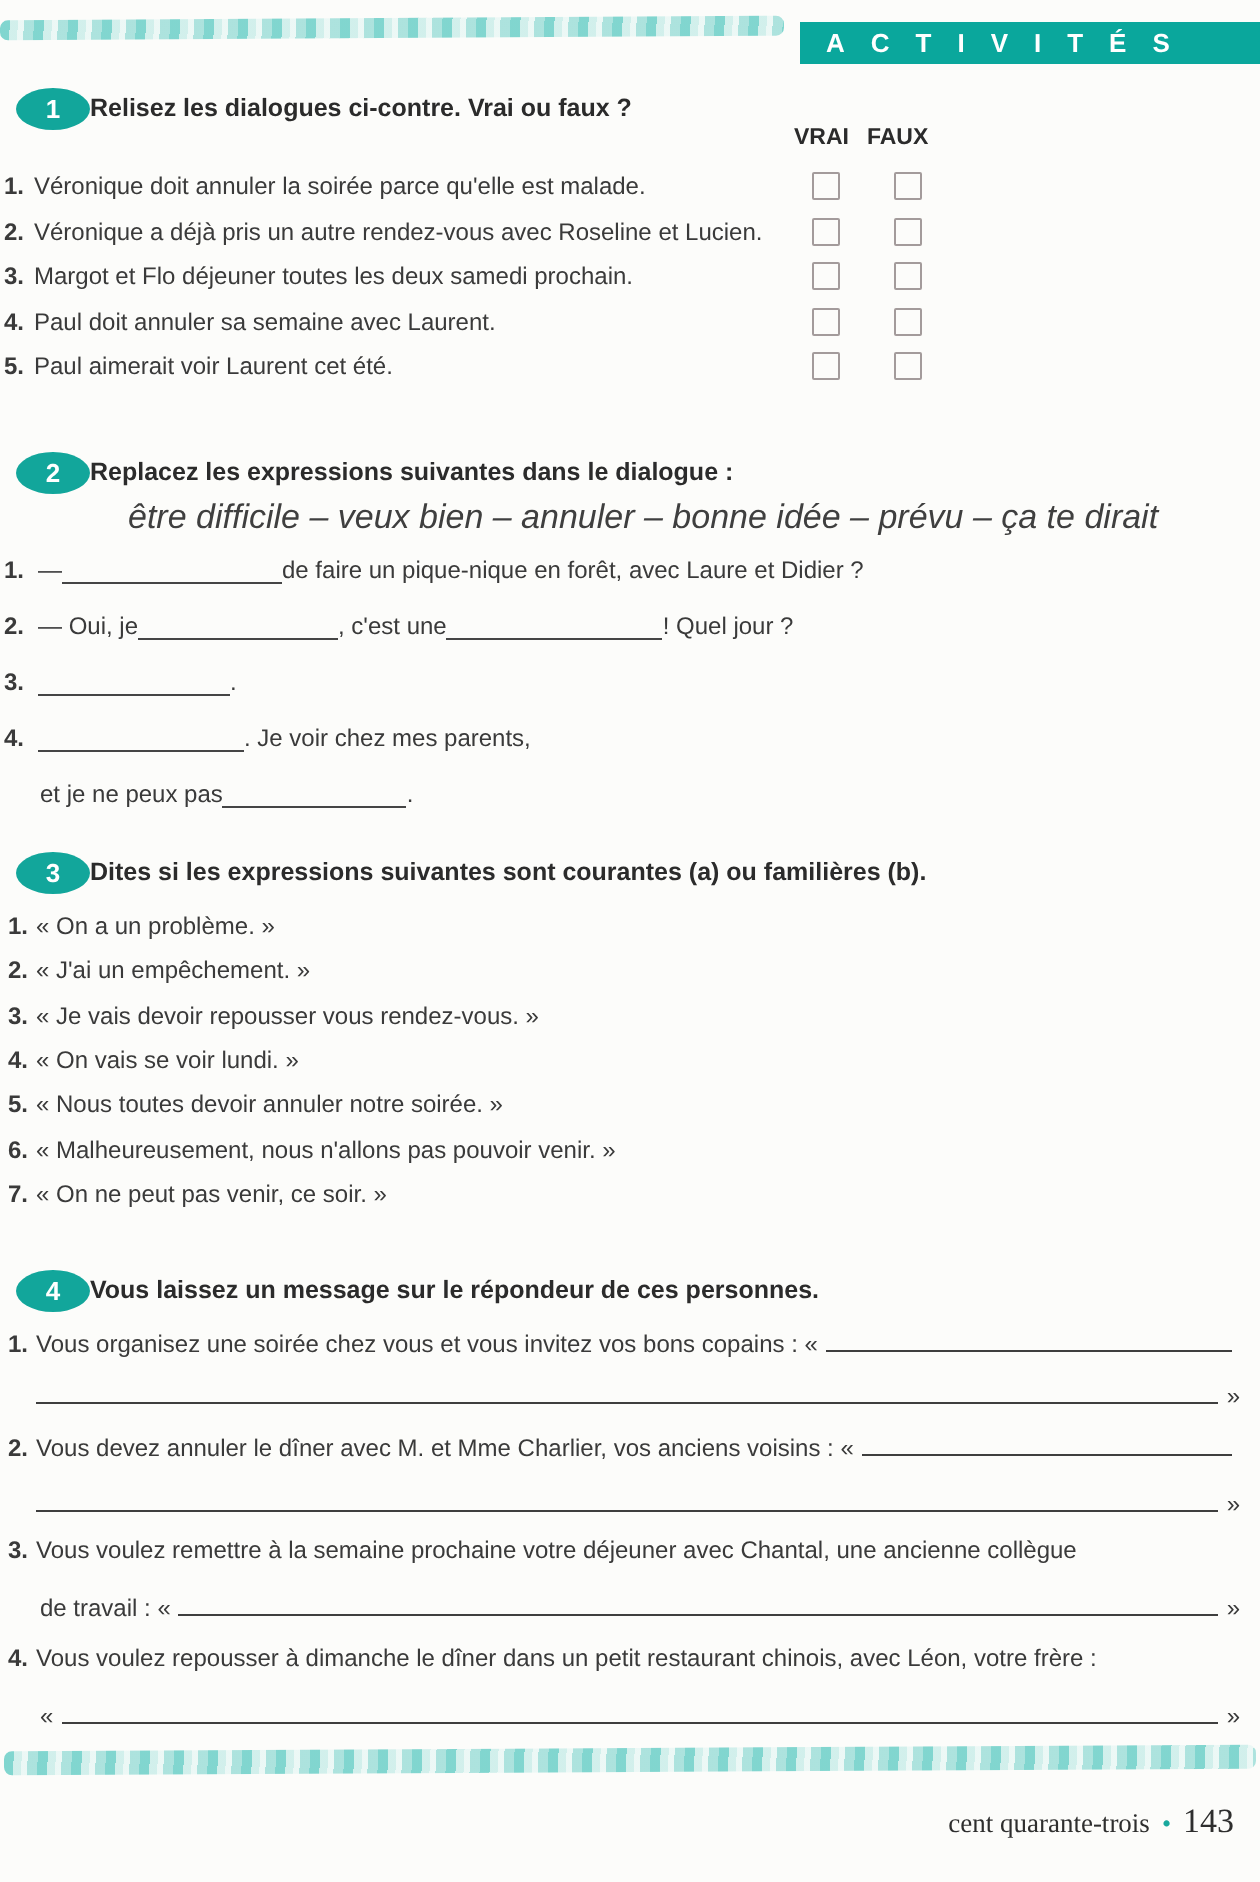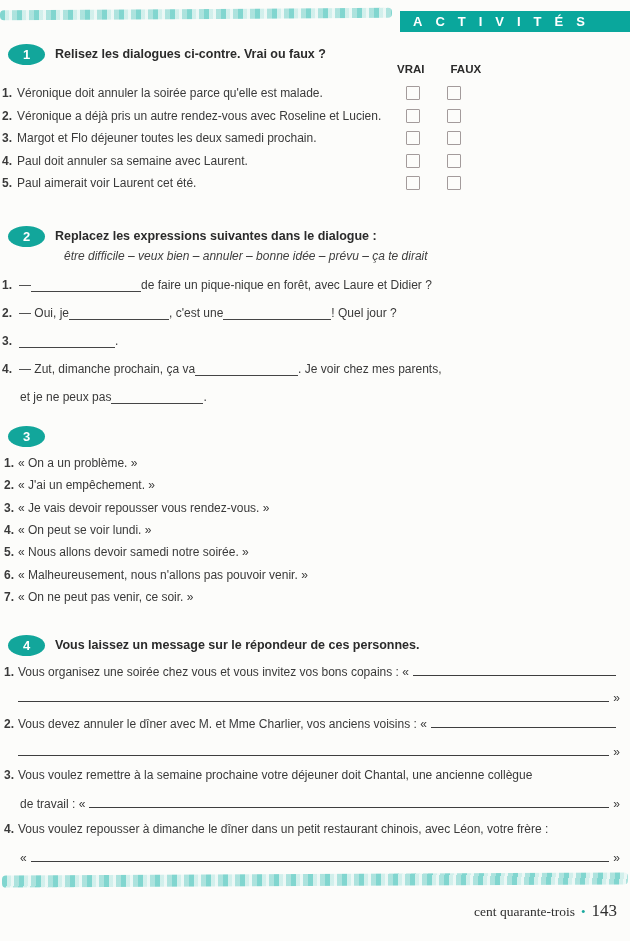--- a/index.html
+++ b/index.html
@@ -17,33 +17,33 @@
 
   
   .activites{position:absolute;top:11px;left:400px;width:230px;height:21px;
     background:#0aa79c;color:#fff;font-weight:bold;font-size:13px;
     letter-spacing:13px;display:flex;align-items:center;padding-left:13px;box-sizing:border-box;white-space:nowrap;overflow:hidden;}
 
   
   .ex-head{position:absolute;left:8px;display:flex;align-items:flex-start;}
   .badge{width:37px;height:21px;border-radius:50%;background:#12a69b;color:#fff;
     font-weight:bold;font-size:13px;display:flex;align-items:center;justify-content:center;flex:0 0 auto;}
-  .ex-title{font-weight:bold;font-size:12.5px;color:#2b2b2b;margin-left:10px;padding-top:3px;}
-
-  
-  .vf-header{position:absolute;top:63px;left:397px;display:flex;gap:26px;
+  .ex-title{font-weight:bold;font-size:12.5px;color:#2b2b2b;padding-top:3px;}
+
+  
+  .vf-header{position:absolute;top:63px;left:397px;display:flex;gap:9px;
     font-weight:bold;font-size:11.5px;color:#2b2b2b;}
   .ex1-rows{position:absolute;top:82px;left:2px;width:626px;}
   .stmt{position:relative;height:22.5px;font-size:12px;display:flex;align-items:center;}
   .stmt .num{font-weight:bold;width:15px;flex:0 0 auto;}
   .cb{position:absolute;width:12px;height:12px;border:1.2px solid #a39b9b;border-radius:1px;top:4px;background:transparent;}
   .cb.vrai{left:404px;} .cb.faux{left:445px;}
 
   
-  .wordbank{position:absolute;top:249px;left:64px;font-style:italic;font-size:12px;color:#3f3f3f;text-align:right;}
+  .wordbank{position:absolute;top:249px;left:64px;font-style:italic;font-size:17px;color:#3f3f3f;text-align:right;}
   .ex2-lines{position:absolute;top:271px;left:2px;width:626px;font-size:12px;}
   .dline{height:28px;display:flex;align-items:center;}
   .dline .num{font-weight:bold;width:17px;flex:0 0 auto;}
   .dline.cont{padding-left:18px;}
   .blank{display:inline-block;border-bottom:1.3px solid #454545;height:12px;vertical-align:baseline;}
 
   
   .ex3-items{position:absolute;top:452px;left:4px;width:620px;font-size:12px;}
   .qitem{height:22.3px;display:flex;align-items:center;}
   .qitem .num{font-weight:bold;width:14px;flex:0 0 auto;}
@@ -133,55 +133,55 @@
       <span class="blank" style="width:108px;"></span>
       <span> ! Quel jour ?</span>
     </div>
     <div class="dline">
       <span class="num">3.</span>
       <span class="blank" style="width:96px;"></span>
       <span>.</span>
     </div>
     <div class="dline">
       <span class="num">4.</span>
-      <span>— Zut, dimanche prochain, ça va </span>
       <span class="blank" style="width:103px;"></span>
       <span>. Je voir chez mes parents,</span>
     </div>
     <div class="dline cont">
       <span>et je ne peux pas </span>
       <span class="blank" style="width:92px;"></span>
       <span>.</span>
     </div>
   </div>
 
   <div class="ex-head" style="top:426px;">
     <div class="badge">3</div>
+    <div class="ex-title">Dites si les expressions suivantes sont courantes (a) ou familières (b).</div>
   </div>
 
   <div class="ex3-items">
     <div class="qitem">
       <span class="num">1.</span>
       <span>« On a un problème. »</span>
     </div>
     <div class="qitem">
       <span class="num">2.</span>
       <span>« J'ai un empêchement. »</span>
     </div>
     <div class="qitem">
       <span class="num">3.</span>
       <span>« Je vais devoir repousser vous rendez-vous. »</span>
     </div>
     <div class="qitem">
       <span class="num">4.</span>
-      <span>« On peut se voir lundi. »</span>
+      <span>« On vais se voir lundi. »</span>
     </div>
     <div class="qitem">
       <span class="num">5.</span>
-      <span>« Nous allons devoir samedi notre soirée. »</span>
+      <span>« Nous toutes devoir annuler notre soirée. »</span>
     </div>
     <div class="qitem">
       <span class="num">6.</span>
       <span>« Malheureusement, nous n'allons pas pouvoir venir. »</span>
     </div>
     <div class="qitem">
       <span class="num">7.</span>
       <span>« On ne peut pas venir, ce soir. »</span>
     </div>
   </div>
@@ -206,21 +206,21 @@
     <span>Vous devez annuler le dîner avec M. et Mme Charlier, vos anciens voisins : «</span>
     <span class="u-flex"></span>
   </div>
   <div class="ex4-line" style="top:742px;left:14px;width:606px;">
     <span class="u-flex"></span>
     <span class="closeq">»</span>
   </div>
 
   <div class="ex4-line" style="top:768px;">
     <span class="num">3.</span>
-    <span>Vous voulez remettre à la semaine prochaine votre déjeuner doit Chantal, une ancienne collègue</span>
+    <span>Vous voulez remettre à la semaine prochaine votre déjeuner avec Chantal, une ancienne collègue</span>
   </div>
   <div class="ex4-line" style="top:794px;left:20px;width:600px;">
     <span>de travail : «</span>
     <span class="u-flex"></span>
     <span class="closeq">»</span>
   </div>
 
   <div class="ex4-line" style="top:822px;">
     <span class="num">4.</span>
     <span>Vous voulez repousser à dimanche le dîner dans un petit restaurant chinois, avec Léon, votre frère :</span>

